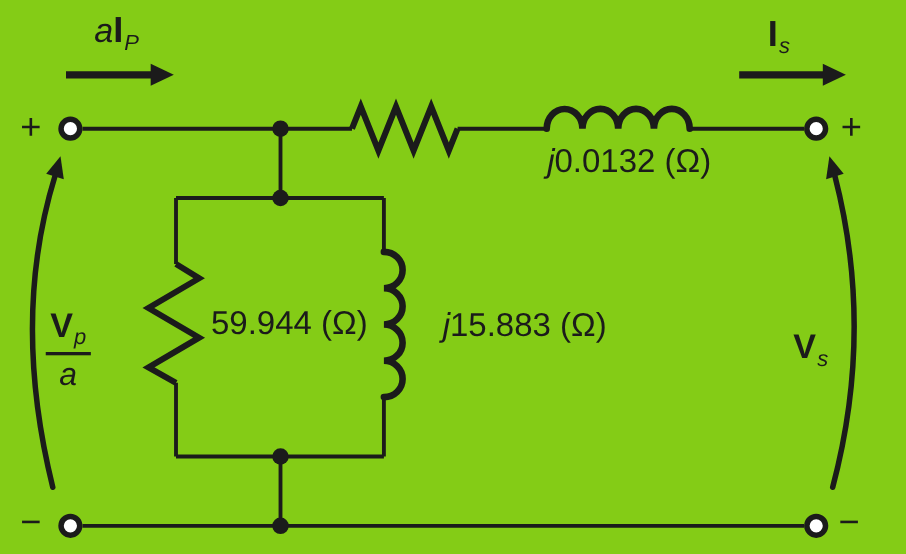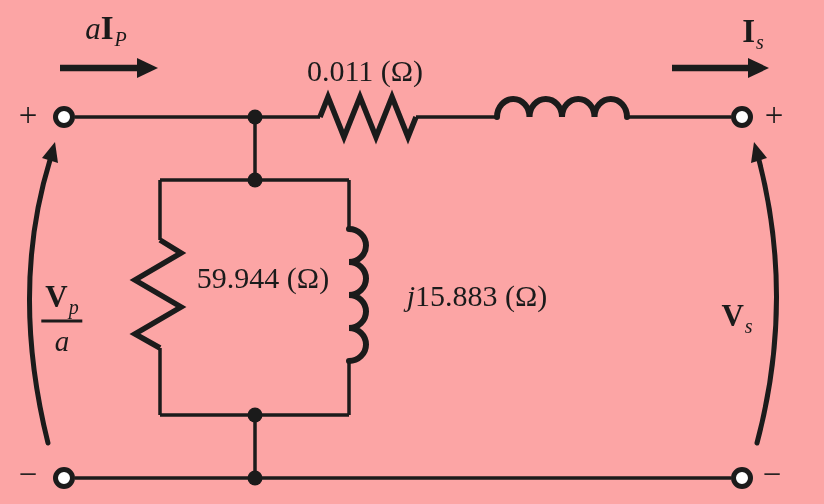--- a/index.html
+++ b/index.html
@@ -1,18 +1,18 @@
 <!DOCTYPE html>
 <html><head>
 <meta charset="utf-8">
 <style>
   html,body{margin:0;padding:0;background:#ffffff;}
   #stage{
-    position:relative;width:824px;height:504px;background:#fca5a5;overflow:hidden;
-    font-family:Liberation Serif, serif;color:#1b1b1b;
+    position:relative;width:824px;height:504px;background:#84cc16;overflow:hidden;
+    font-family:Liberation Sans, sans-serif;color:#1b1b1b;
   }
   #circuit-svg{position:absolute;left:0;top:0;}
   .lbl{position:absolute;transform:translate(-50%,-50%);white-space:nowrap;
        font-size:30px;color:#1b1b1b;line-height:1;}
   .ital{font-style:italic;}
   .vecsym{font-weight:bold;font-size:33px;}
   .subsc{font-style:italic;font-size:20px;vertical-align:-7px;margin-left:1px;}
   .sign{font-size:33px;}
   .frac{position:absolute;transform:translate(-50%,-50%);text-align:center;line-height:1;}
   .frac .num{padding:0 4px 3px 4px;margin-top:28px;}
@@ -81,28 +81,30 @@
     <g>
       <path d="M757 443 Q795 300 759 160" stroke="#1b1b1b" stroke-width="5" fill="none" stroke-linecap="round"></path>
       <polygon points="754,142 767,158 751,163" fill="#1b1b1b"></polygon>
     </g>
   </svg>
 
   <div class="lbl cur-label" style="left:106px;top:30px">
     <span class="pre">a</span><span class="vecsym">I</span><span class="subsc">P</span>
   </div>
 
-  <div class="lbl cur-label" style="left:753px;top:33px">
+  <div class="lbl cur-label" style="left:708px;top:33px">
     <span class="vecsym">I</span><span class="subsc">s</span>
   </div>
 
-  <div class="lbl" style="left:365px;top:71px">0.011 (Ω)</div>
 
+  <div class="lbl" style="left:572px;top:147px">
+    <span class="ital">j</span><span>0.0132 (Ω)</span>
+  </div>
 
-  <div class="lbl" style="left:263px;top:278px">59.944 (Ω)</div>
+  <div class="lbl" style="left:263px;top:295px">59.944 (Ω)</div>
 
   <div class="lbl" style="left:477px;top:296px">
     <span class="ital">j</span><span>15.883 (Ω)</span>
   </div>
 
   <div class="frac" style="left:62px;top:304px">
     <div class="num">
       <span class="vecsym" style="font-size:31px">V</span><span class="subsc">p</span>
     </div>
     <div class="bar"></div>

